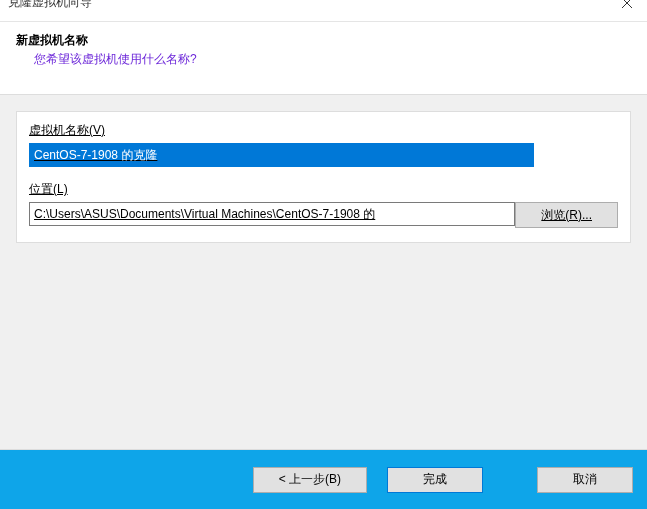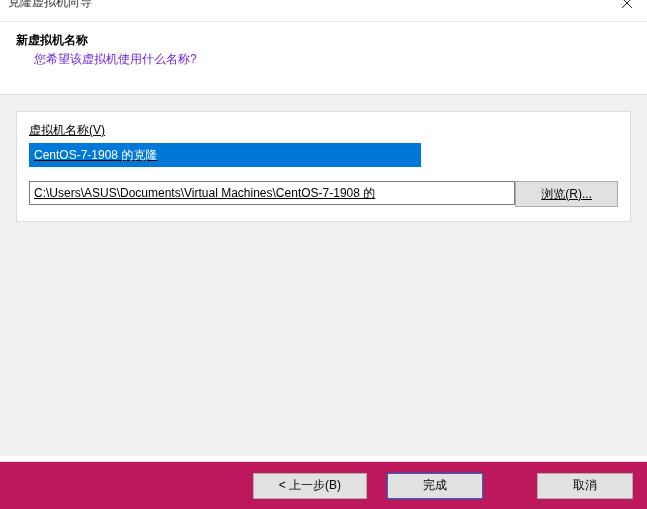--- a/index.html
+++ b/index.html
@@ -87,21 +87,21 @@
     .text-input {
       height: 24px;
       border: 1px solid #7a7a7a;
       padding: 0 4px;
       font-family: inherit;
       font-size: 12px;
       outline: none;
       background: #fff;
     }
     .name-input {
-      width: 392px;
+      width: 505px;
       border: 1px solid #0078d7;
       color: #fff;
       background: #0078d7;
     }
     .name-input::selection {
       background: #0078d7;
       color: #fff;
     }
     .location-row {
       display: flex;
@@ -122,23 +122,23 @@
       padding: 0 25px;
     }
     .btn-default {
       border: 1px solid #0078d7;
     }
     .footer {
       position: absolute;
       left: 0;
       right: 0;
       bottom: 0;
-      height: 48px;
+      height: 60px;
       border-top: 1px solid #ddd;
-      background: #be185d;
+      background: #0ea5e9;
       display: flex;
       justify-content: flex-end;
       align-items: center;
       padding-right: 14px;
       gap: 20px;
     }
     .footer .gap {
       width: 14px;
     }
     .footer .btn {
@@ -165,20 +165,21 @@
 
 <div class="content">
   <div class="panel">
     <div class="field-group">
       <label class="field-label">虚拟机名称(V)</label>
       <div class="name-row">
         <input type="text" class="text-input name-input" value="CentOS-7-1908 的克隆" style="">
       </div>
     </div>
     <div class="field-group">
+      <label class="field-label">位置(L)</label>
       <div class="location-row">
         <input type="text" class="text-input location-input" value="C:\Users\ASUS\Documents\Virtual Machines\CentOS-7-1908 的" style="">
         <button class="btn">浏览(R)...</button>
       </div>
     </div>
   </div>
 </div>
 
 <div class="footer">
   <button class="btn">&lt; 上一步(B)</button>

